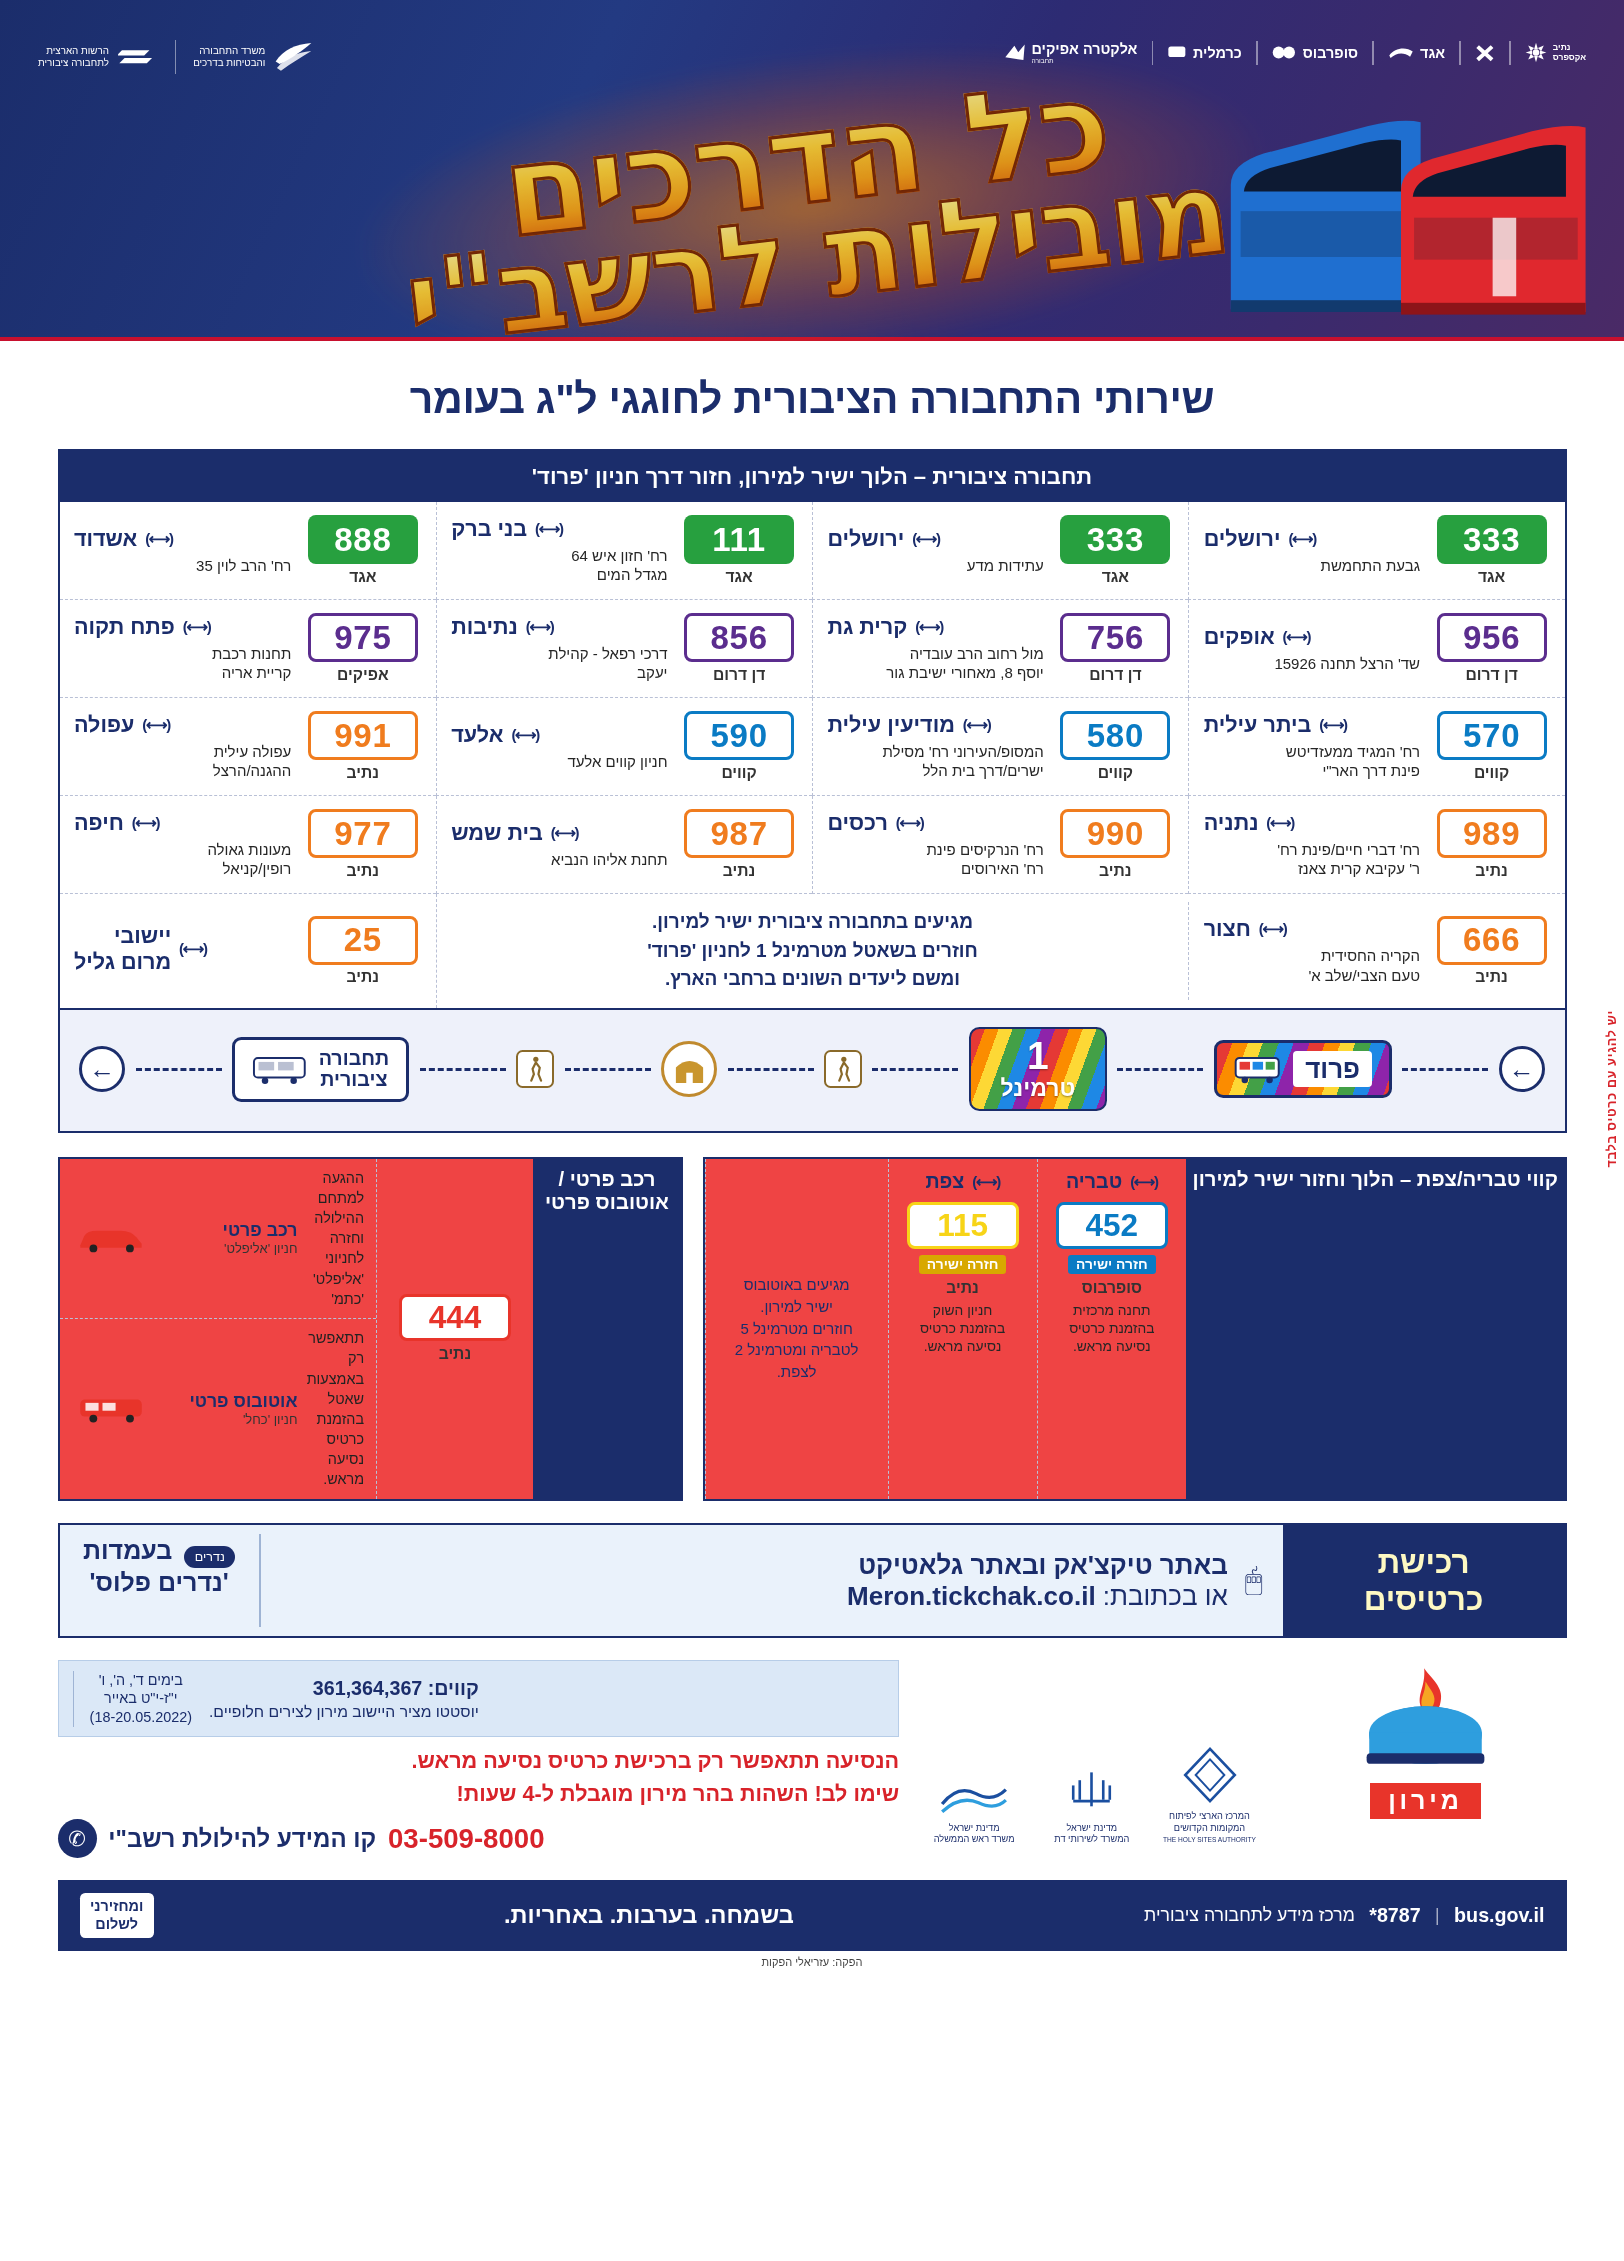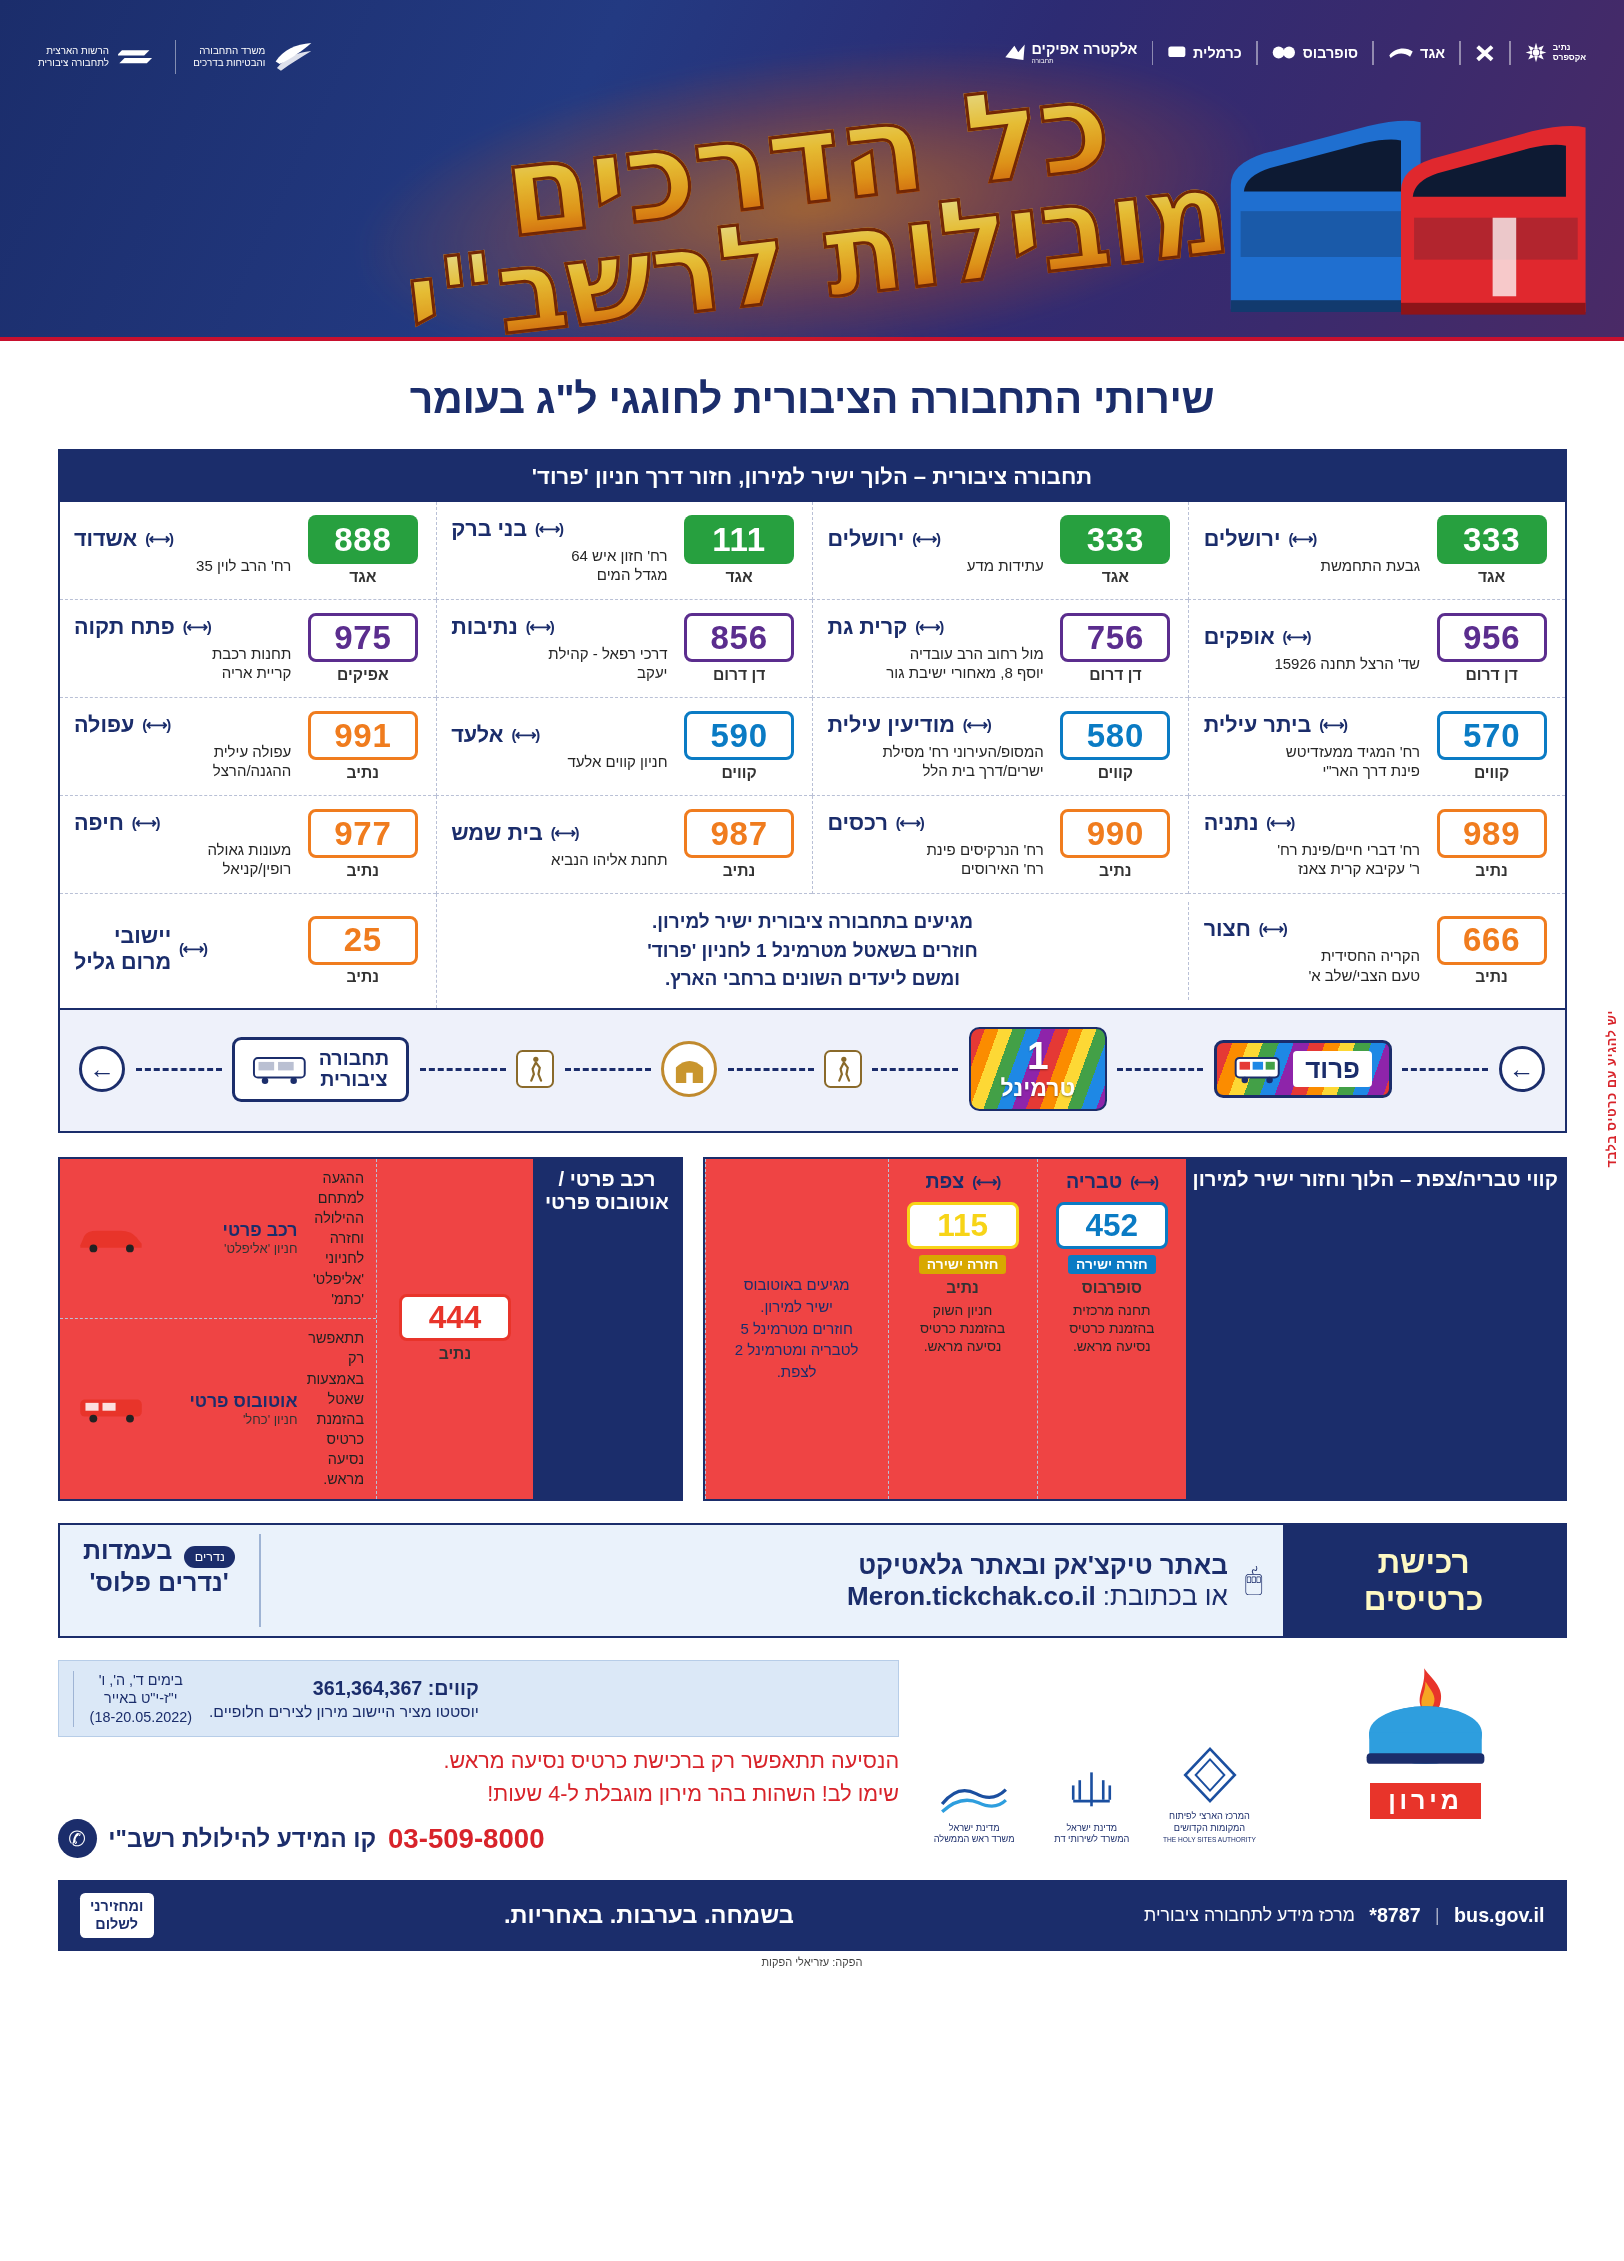--- a/index.html
+++ b/index.html
@@ -538,21 +538,21 @@
   }
   .info-blue-box .days {
     font-size: 14.4px; color: #1b2d6b; line-height: 1.3; text-align: center;
     border-left: 1.3px solid #9fb4d4; padding-left: 15.7px;
   }
   .info-blue-box .lines { font-size: 19.7px; color: #1b2d6b; font-weight: bold; text-align: right; line-height: 1.35; }
   .info-blue-box .lines small { display:block; font-size: 15.7px; font-weight: normal; }
   .red-line {
     color: #d8232a;
     font-size: 21.6px;
-    font-weight: normal;
+    font-weight: bold;
     margin-bottom: 7.9px;
     text-align: right;
   }
   .phone-row {
     display: flex;
     align-items: center;
     justify-content: flex-end;
     gap: 11.8px;
     margin-top: 11.8px;
   }

